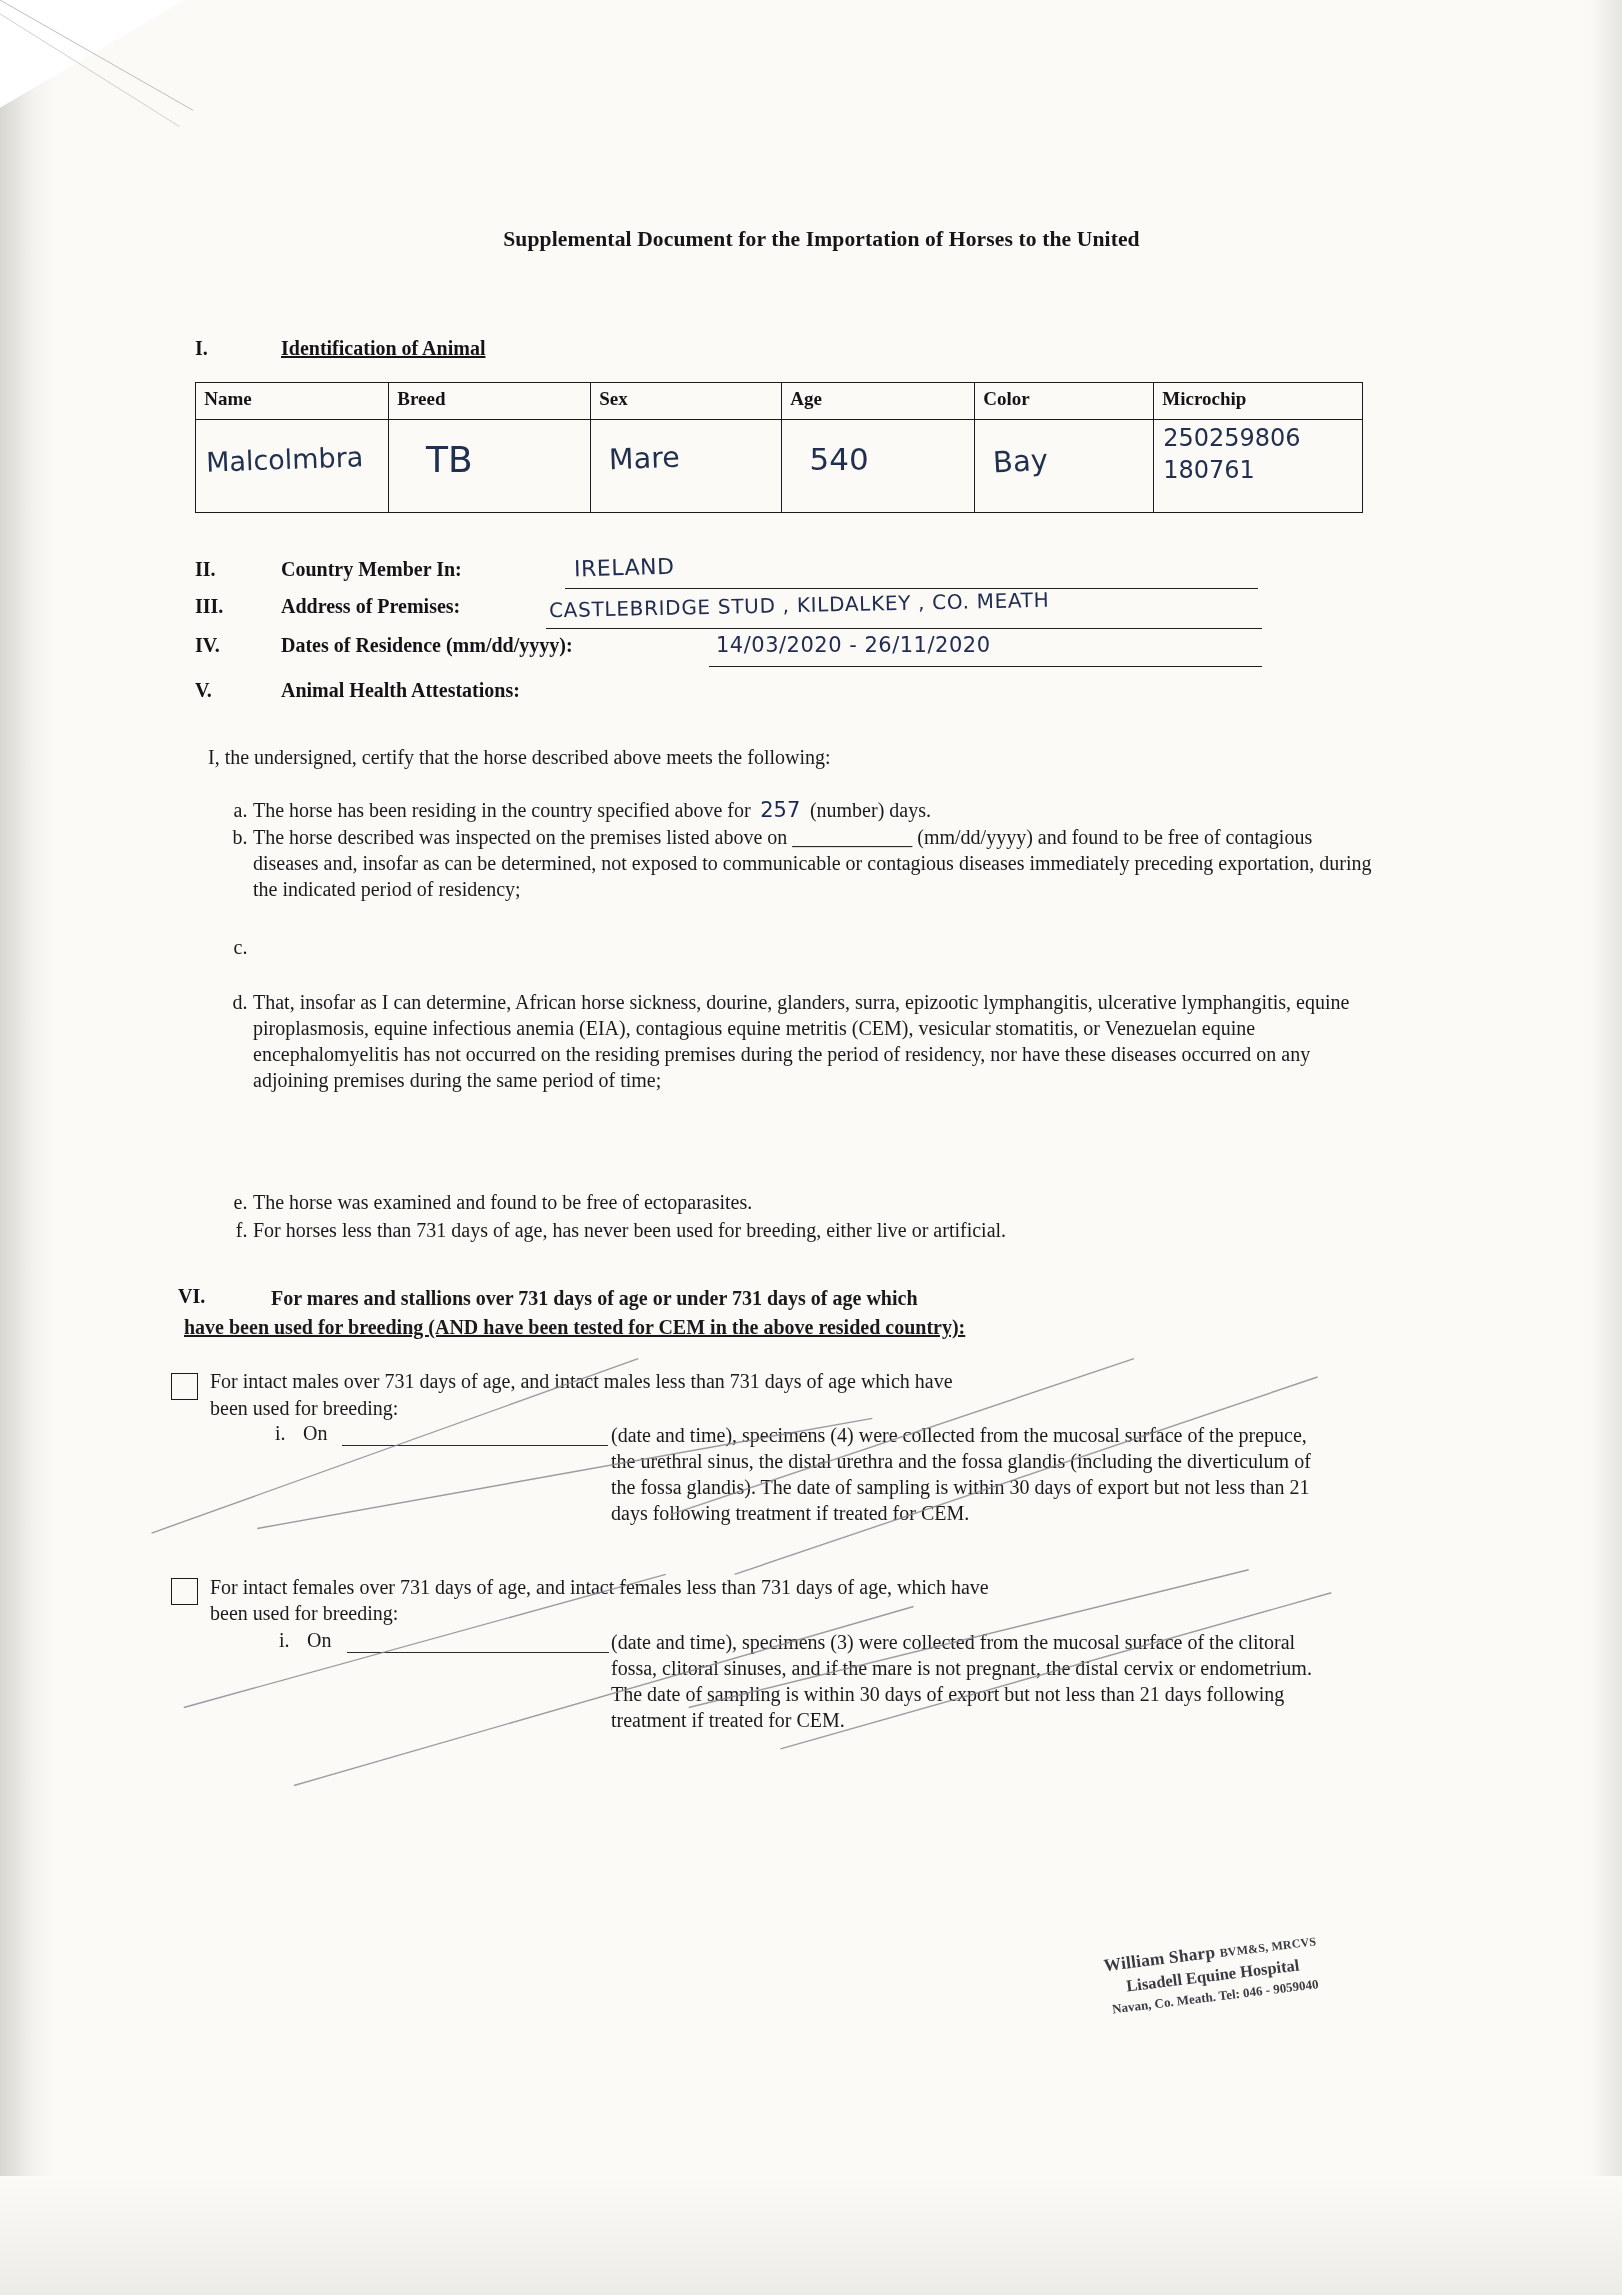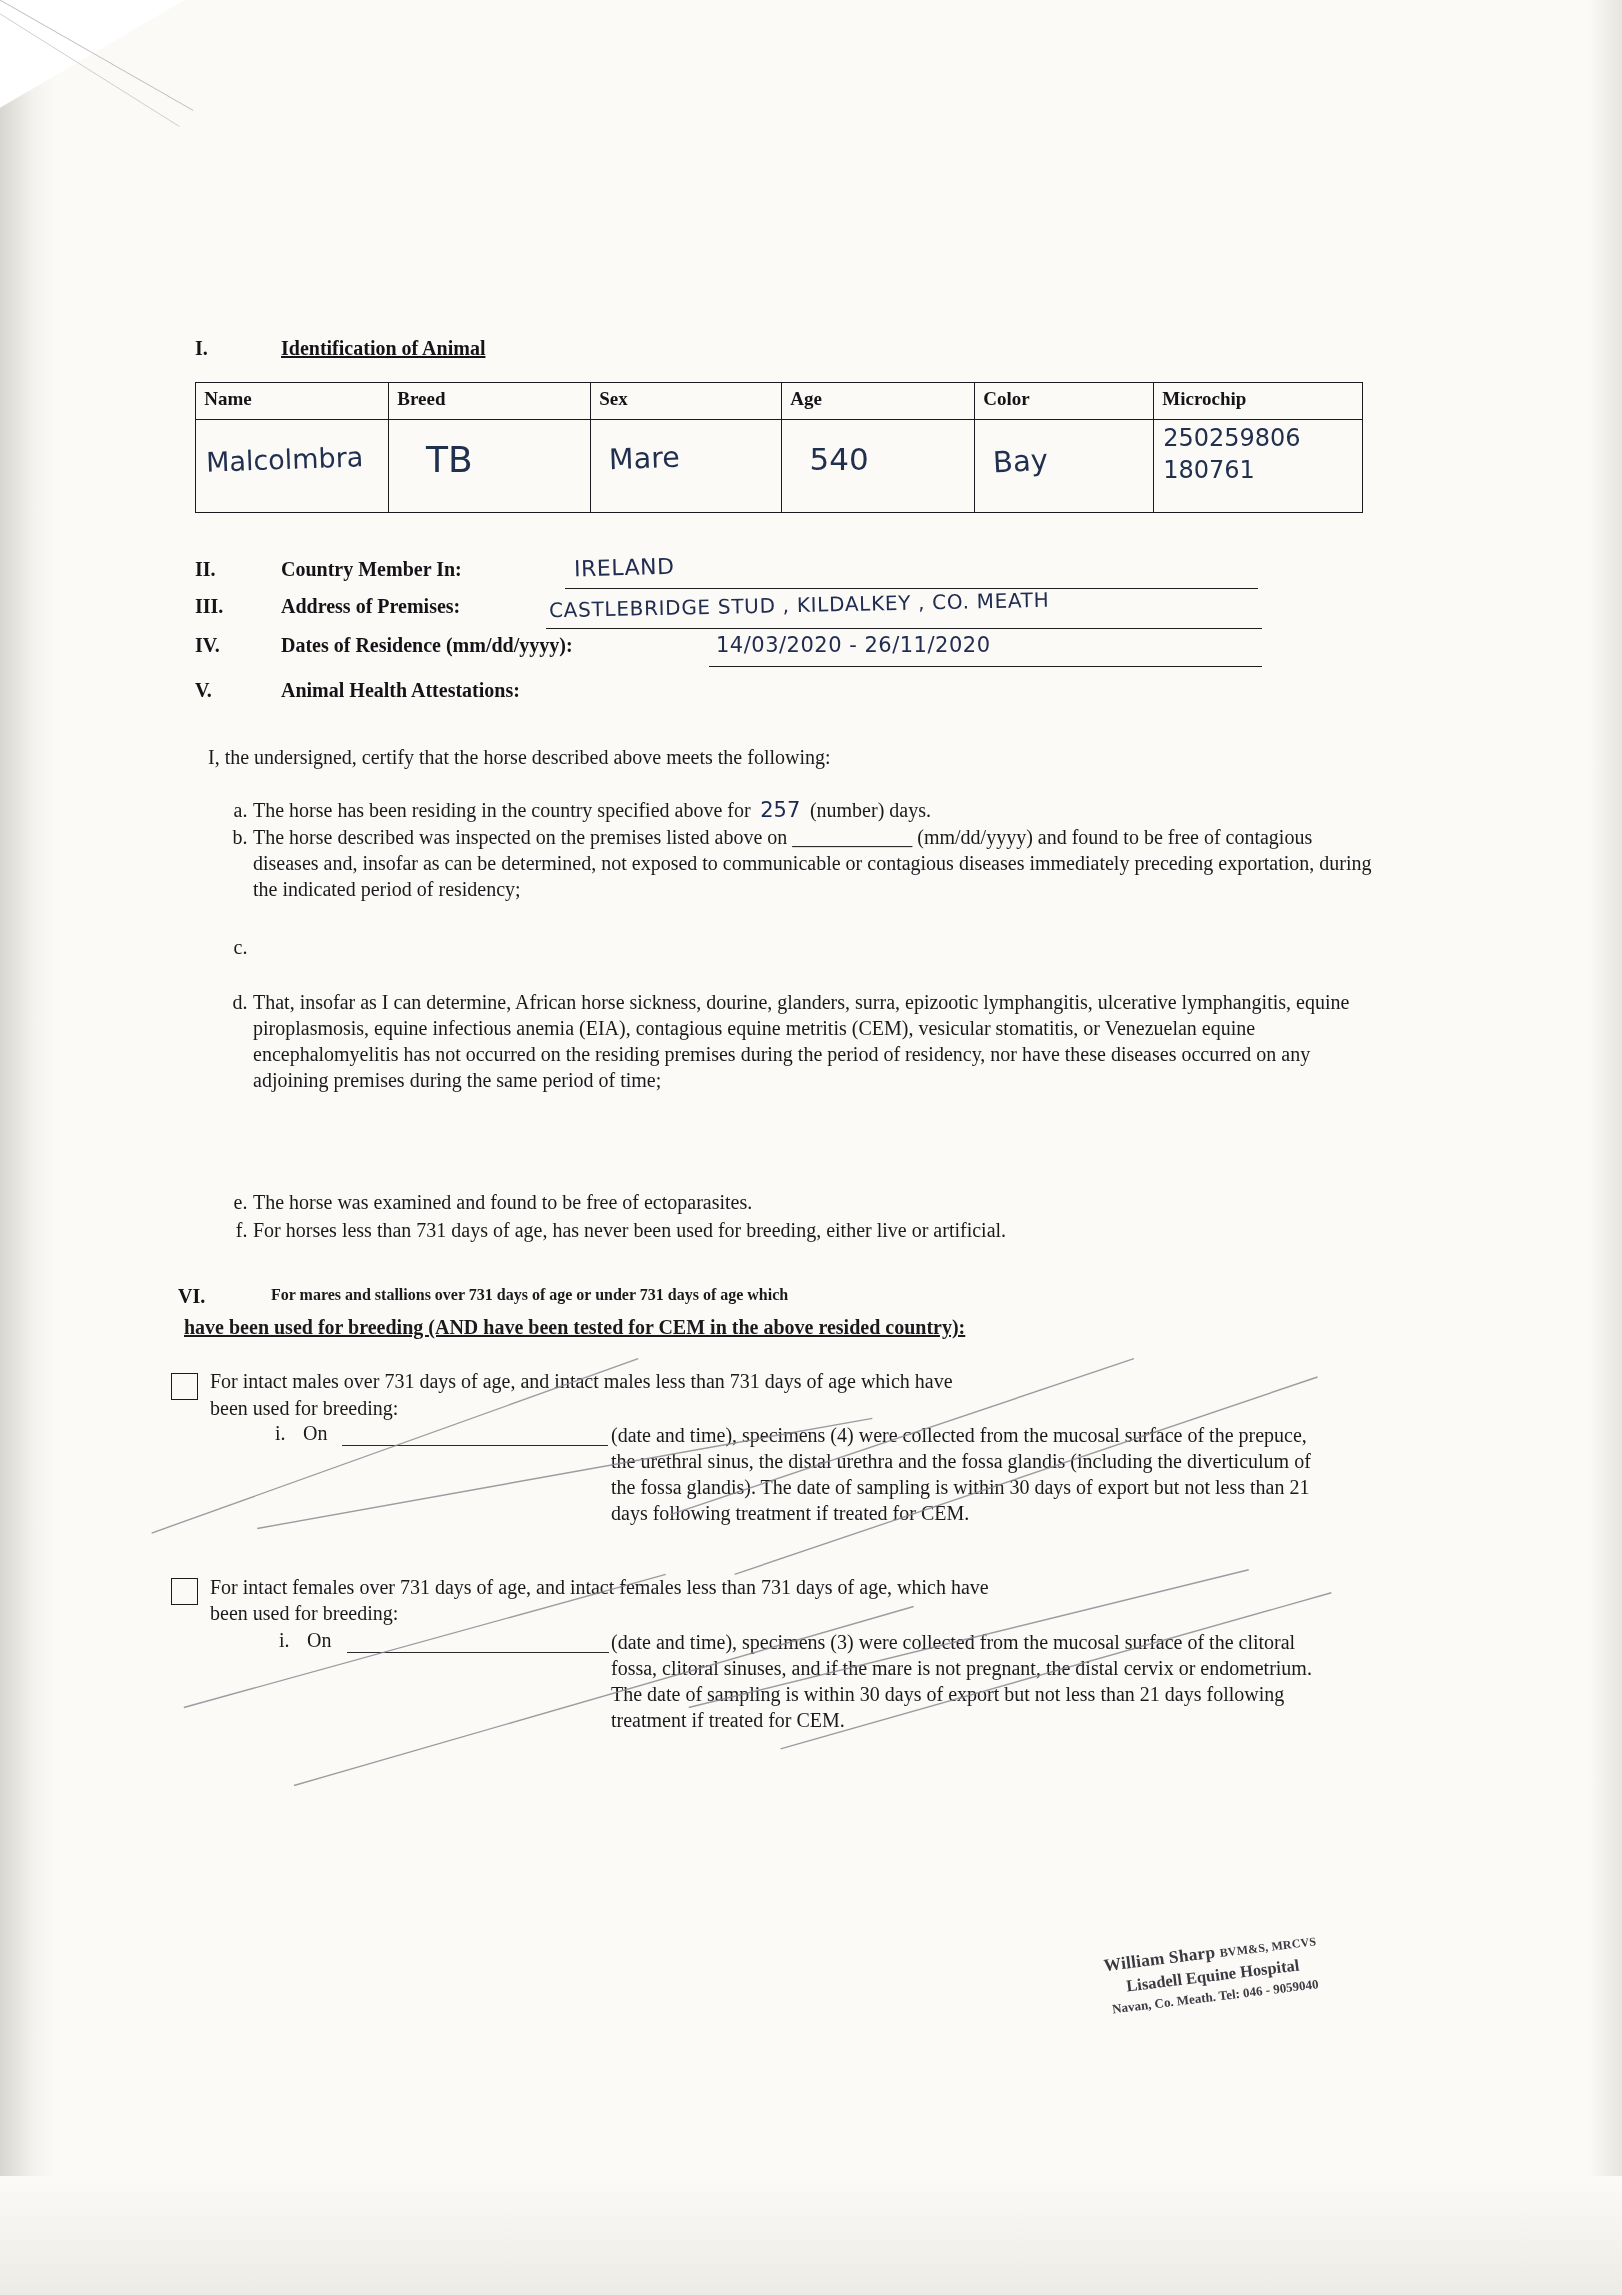--- a/index.html
+++ b/index.html
@@ -228,20 +228,21 @@
 
   <div class="fold"></div>
   <svg class="fold-line" viewBox="0 0 500 300">
     <line x1="0" y1="0" x2="420" y2="240" stroke="#b9b7b1" stroke-width="2"></line>
     <line x1="0" y1="30" x2="390" y2="275" stroke="#cdcbc5" stroke-width="2"></line>
   </svg>
 
   <div class="content">
 
     <div class="doc-title">
+      <div>Supplemental Document for the Importation of Horses to the United</div>
     </div>
 
     <div class="sec-roman" style="left:195px; top:337px;">I.</div>
     <div class="sec-title" style="left:281px; top:337px;text-decoration:underline;">Identification of Animal</div>
 
     <table class="tbl">
       <colgroup>
         <col style="width:193px">
         <col style="width:202px">
         <col style="width:191px">
@@ -327,21 +328,21 @@
       <span class="mk">e.</span>
       <span>The horse was examined and found to be free of ectoparasites.</span>
     </div>
 
     <div class="li" style="position:absolute; left:220px; top:1217px; width:1134px;">
       <span class="mk">f.</span>
       <span>For horses less than 731 days of age, has never been used for breeding, either live or artificial.</span>
     </div>
 
     <div class="sec-roman" style="left:178px; top:1285px;">VI.</div>
-    <div class="block-text" style="left:271px; top:1285px; width:1102px; font-weight:bold; font-size:16px;">For mares and stallions over 731 days of age or under 731 days of age which</div>
+    <div class="block-text" style="left:271px; top:1285px; width:1102px; font-weight:bold; font-size:20px;">For mares and stallions over 731 days of age or under 731 days of age which</div>
     <div class="block-text" style="left:184px; top:1314px; width:1194px; font-weight:bold; font-size:20px;text-decoration:underline;">have been used for breeding (AND have been tested for CEM in the above resided country):</div>
 
     <div class="checkbox" style="left:171px; top:1373px;"></div>
     <div class="block-text" style="left:210px; top:1368px; width:1148px;">For intact males over 731 days of age, and intact males less than 731 days of age which have</div>
     <div class="block-text" style="left:210px; top:1395px; width:1148px;">been used for breeding:</div>
 
     <div class="sub-i" style="left:275px; top:1422px;">i.</div>
     <div class="sub-i" style="left:303px; top:1422px;">On</div>
     <div class="blank-rule" style="left:342px; top:1445px; width:266px;"></div>
     <div class="block-text" style="left:611px; top:1422px; width:712px;">(date and time), specimens (4) were collected from the mucosal surface of the prepuce, the urethral sinus, the distal urethra and the fossa glandis (including the diverticulum of the fossa glandis). The date of sampling is within 30 days of export but not less than 21 days following treatment if treated for CEM.</div>

